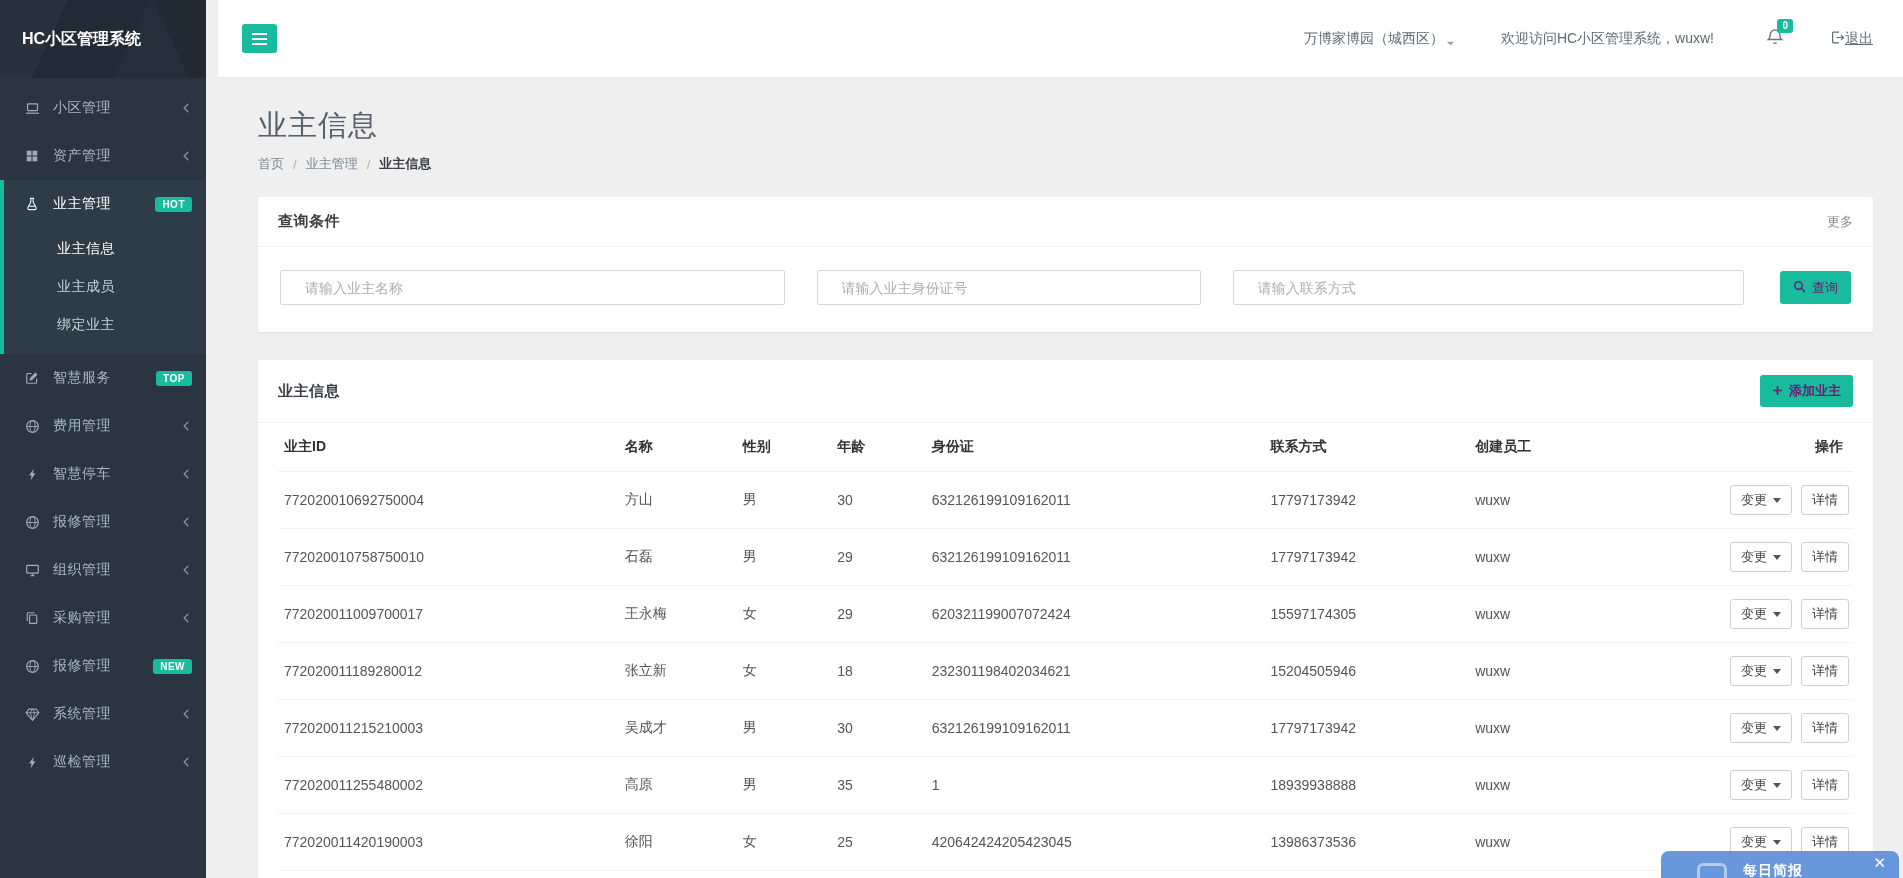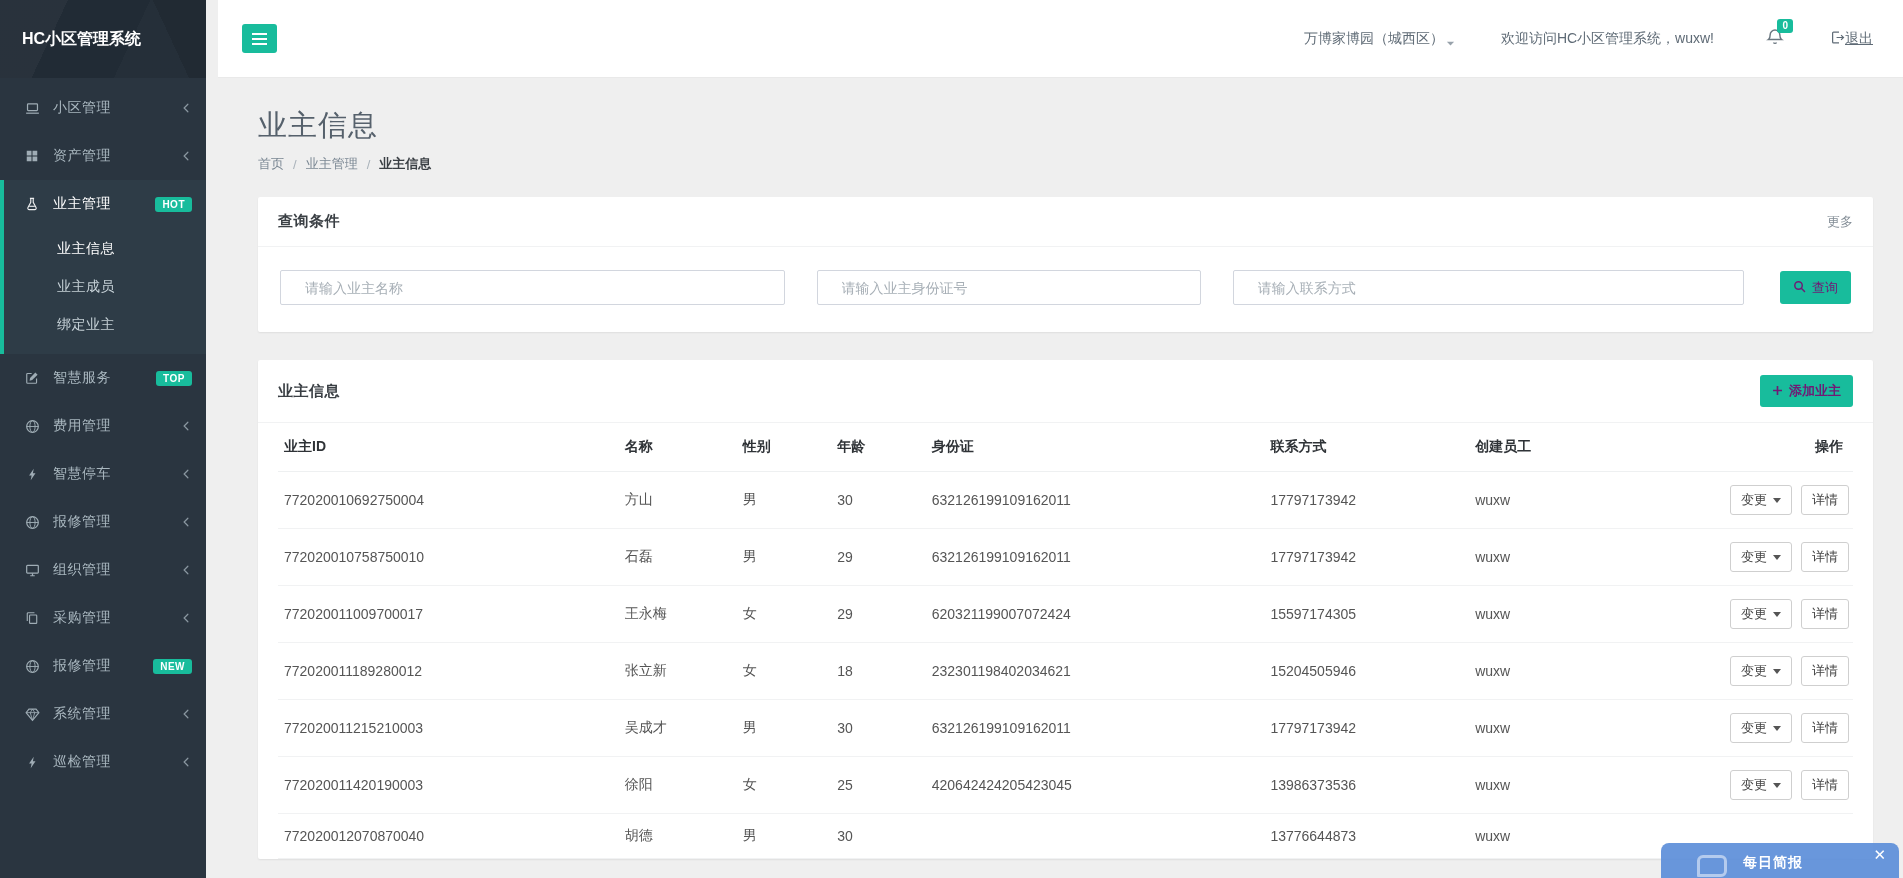--- a/index.html
+++ b/index.html
@@ -84,21 +84,21 @@
   .c-idcard{width:21.5%;}.c-contact{width:13%;}.c-creator{width:14.5%;}
   .c-actions{width:10%;text-align:right;white-space:nowrap;padding-right:4px;}
   th.c-actions{padding-right:10px;}
   .btn-ghost{display:inline-flex;align-items:center;gap:6px;background:#fff;border:1px solid #cfcfcf;
     border-radius:3px;padding:5px 10px;font-size:13px;color:#444;cursor:pointer;font-family:inherit;}
   .btn-ghost + .btn-ghost{margin-left:5px;}
   .caret-sm{display:inline-block;width:0;height:0;border-left:4px solid transparent;border-right:4px solid transparent;
     border-top:5px solid #555;}
 
   
-  .toast{position:fixed;right:4px;bottom:0;width:238px;height:35px;background:rgba(94,143,217,0.93);
+  .toast{position:fixed;right:4px;bottom:0;width:238px;height:27px;background:rgba(94,143,217,0.93);
     border-radius:8px 8px 0 0;z-index:40;overflow:hidden;}
   .toast-close{position:absolute;right:13px;top:4px;color:#fff;font-size:15px;font-weight:bold;cursor:pointer;line-height:16px;}
   .toast-icon{position:absolute;left:36px;top:12px;width:30px;height:22px;border:3px solid rgba(255,255,255,0.5);
     border-radius:6px 6px 6px 1px;}
   .toast-text{position:absolute;left:82px;top:11px;color:#fff;font-size:14px;font-weight:bold;letter-spacing:1px;}
 </style>
 </head>
 <body>
 
 <aside class="sidebar">
@@ -516,20 +516,38 @@
       <button class="btn-ghost">
         <span class="lbl-change">变更</span>
                   <span class="caret-sm"></span>
       </button>
       <button class="btn-ghost">
         <span class="lbl-detail">详情</span>
       </button>
     </td>
   </tr>
 
+  <tr>
+    <td class="c-id">772020011255480002</td>
+    <td class="c-name">高原</td>
+    <td class="c-gender">男</td>
+    <td class="c-age">35</td>
+    <td class="c-idcard">1</td>
+    <td class="c-contact">18939938888</td>
+    <td class="c-creator">wuxw</td>
+    <td class="c-actions">
+      <button class="btn-ghost">
+        <span class="lbl-change">变更</span>
+                  <span class="caret-sm"></span>
+      </button>
+      <button class="btn-ghost">
+        <span class="lbl-detail">详情</span>
+      </button>
+    </td>
+  </tr>
 
   <tr>
     <td class="c-id">772020011420190003</td>
     <td class="c-name">徐阳</td>
     <td class="c-gender">女</td>
     <td class="c-age">25</td>
     <td class="c-idcard">420642424205423045</td>
     <td class="c-contact">13986373536</td>
     <td class="c-creator">wuxw</td>
     <td class="c-actions">

